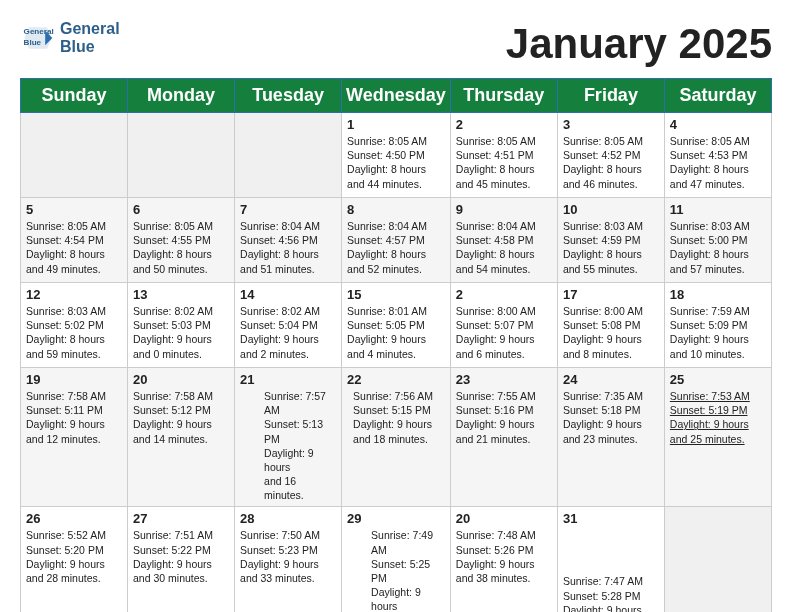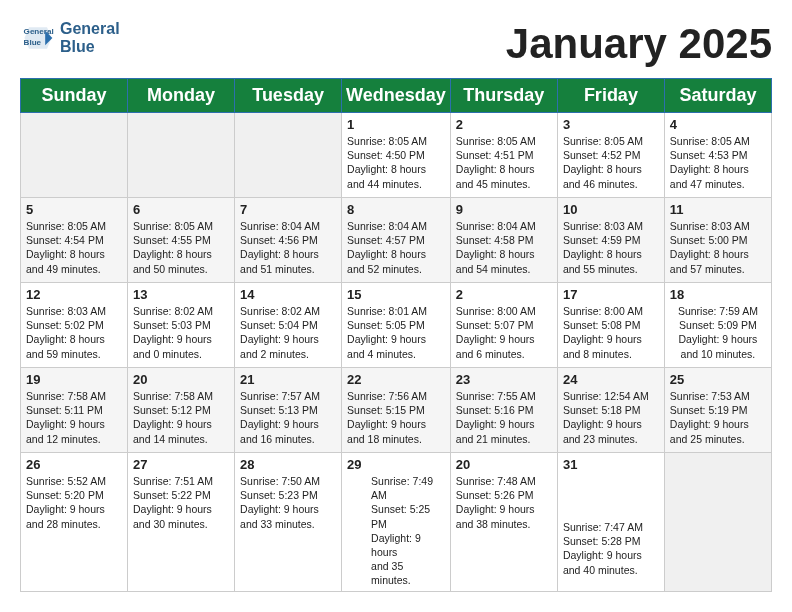--- a/index.html
+++ b/index.html
@@ -240,21 +240,21 @@
         </td>
         <td>
           <span class="day-number">17</span>
           <div class="day-info" style="white-space: pre-line;">Sunrise: 8:00 AM
 Sunset: 5:08 PM
 Daylight: 9 hours
 and 8 minutes.</div>
         </td>
         <td>
           <span class="day-number">18</span>
-          <div class="day-info" style="white-space: pre-line; text-align: center;">Sunrise: 7:59 AM
+          <div class="day-info" style="white-space: pre-line;">Sunrise: 7:59 AM
 Sunset: 5:09 PM
 Daylight: 9 hours
 and 10 minutes.</div>
         </td>
       </tr>
       <tr>
         <td>
           <span class="day-number">19</span>
           <div class="day-info" style="white-space: pre-line;">Sunrise: 7:58 AM
 Sunset: 5:11 PM
@@ -263,49 +263,49 @@
         </td>
         <td>
           <span class="day-number">20</span>
           <div class="day-info" style="white-space: pre-line;">Sunrise: 7:58 AM
 Sunset: 5:12 PM
 Daylight: 9 hours
 and 14 minutes.</div>
         </td>
         <td>
           <span class="day-number">21</span>
-          <div class="day-info" style="white-space: pre-line;">Sunrise: 7:57 AM
+          <div class="day-info" style="white-space: pre-line; margin-left: 24px;">Sunrise: 7:57 AM
 Sunset: 5:13 PM
 Daylight: 9 hours
 and 16 minutes.</div>
         </td>
         <td>
           <span class="day-number">22</span>
-          <div class="day-info" style="white-space: pre-line;">Sunrise: 7:56 AM
+          <div class="day-info" style="white-space: pre-line; margin-left: 6px;">Sunrise: 7:56 AM
 Sunset: 5:15 PM
 Daylight: 9 hours
 and 18 minutes.</div>
         </td>
         <td>
           <span class="day-number">23</span>
           <div class="day-info" style="white-space: pre-line;">Sunrise: 7:55 AM
 Sunset: 5:16 PM
 Daylight: 9 hours
 and 21 minutes.</div>
         </td>
         <td>
           <span class="day-number">24</span>
-          <div class="day-info" style="white-space: pre-line;">Sunrise: 12:54 AM
+          <div class="day-info" style="white-space: pre-line;">Sunrise: 7:35 AM
 Sunset: 5:18 PM
 Daylight: 9 hours
 and 23 minutes.</div>
         </td>
         <td>
           <span class="day-number">25</span>
-          <div class="day-info" style="white-space: pre-line;">Sunrise: 7:53 AM
+          <div class="day-info" style="white-space: pre-line; text-decoration: underline;">Sunrise: 7:53 AM
 Sunset: 5:19 PM
 Daylight: 9 hours
 and 25 minutes.</div>
         </td>
       </tr>
       <tr>
         <td>
           <span class="day-number">26</span>
           <div class="day-info" style="white-space: pre-line;">Sunrise: 5:52 AM
 Sunset: 5:20 PM

